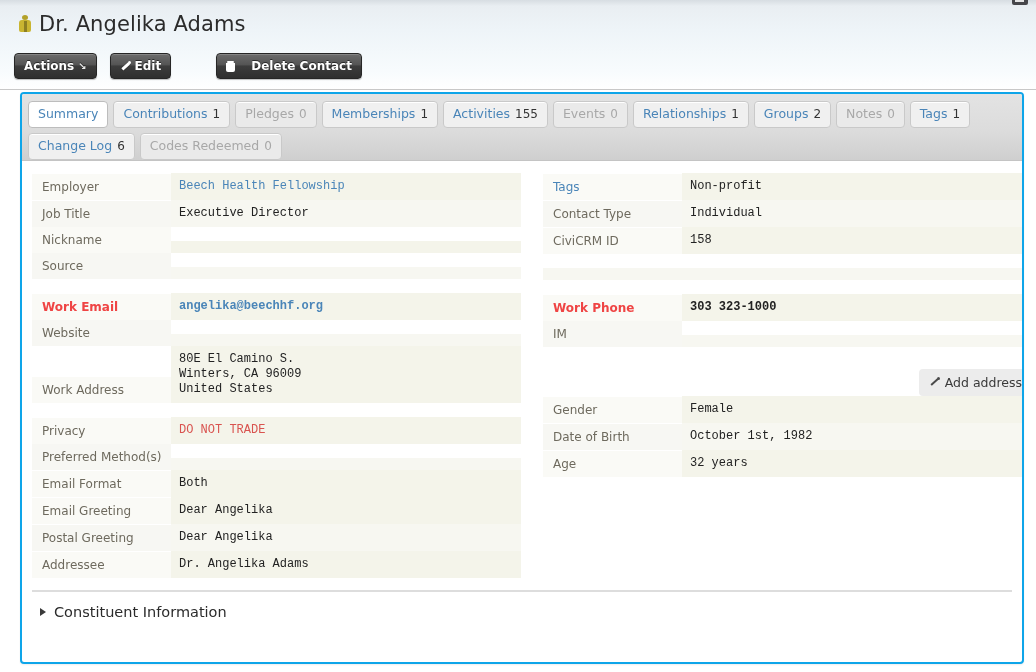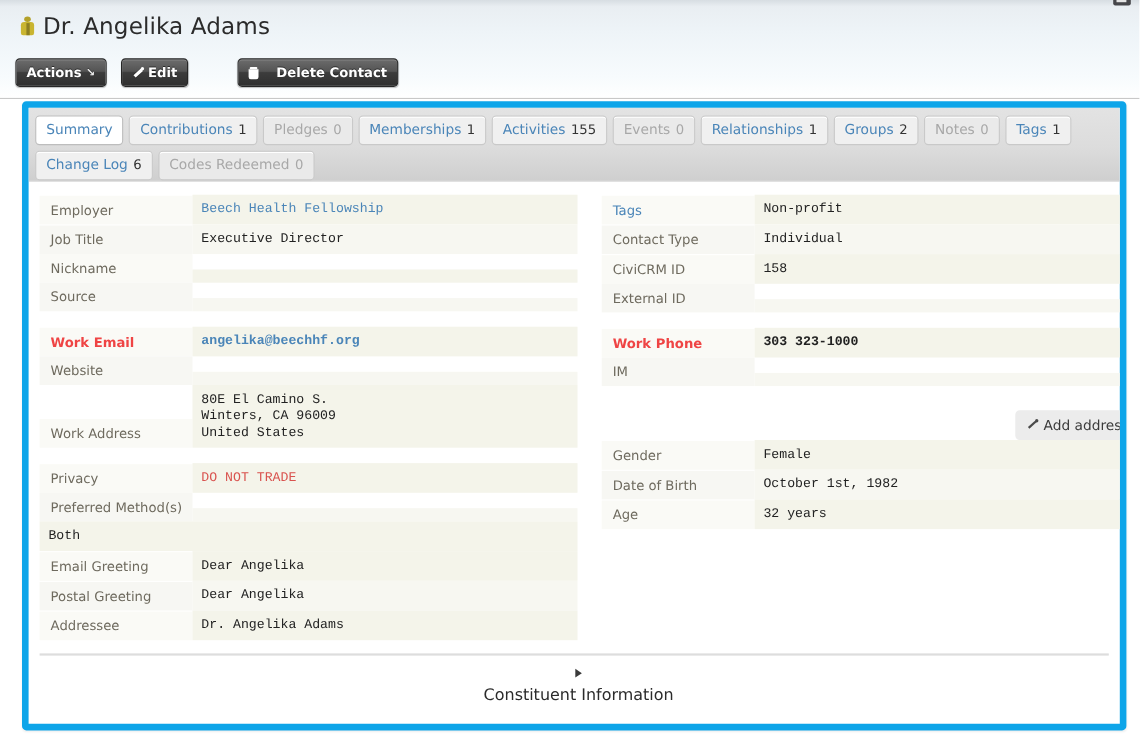--- a/index.html
+++ b/index.html
@@ -157,21 +157,21 @@
     border-radius: 1px;
   }
 
   
   .panel {
     position: absolute;
     left: 20px; top: 92px;
     width: 1004px;
     height: 572px;
     box-sizing: border-box;
-    border: 6px solid #0ea5e9;
+    border: 2px solid #0ea5e9;
     border-radius: 4px;
     background: #ffffff;
     box-shadow: 0 1px 2px rgba(0,0,0,0.07);
     overflow: hidden;
   }
   .tab-strip {
     background: linear-gradient(to bottom, #e3e3e3 0%, #dcdcdc 55%, #cfcfcf 100%);
     border-bottom: 1px solid #c4c4c4;
     padding: 7px 6px 0 6px;
     box-sizing: border-box;
@@ -315,21 +315,20 @@
     margin: 12px 0 0 0;
   }
   .collapsible {
     display: flex;
     align-items: center;
     gap: 8px;
     padding: 12px 0 0 8px;
     font-size: 14.5px;
     color: #2b2b2b;
     cursor: pointer;
-    flex-direction: column;
   }
   .tri-right {
     width: 0; height: 0;
     border-left: 6px solid #3a3a3a;
     border-top: 4.5px solid transparent;
     border-bottom: 4.5px solid transparent;
   }
 </style>
 </head>
 <body>
@@ -458,20 +457,21 @@
         <div class="block" id="left-block3">
             <div class="frow">
               <div class="flabel">Privacy</div>
               <div class="fvalue privacy">DO NOT TRADE</div>
             </div>
             <div class="frow alt">
               <div class="flabel">Preferred Method(s)</div>
               <div class="fvalue"></div>
             </div>
             <div class="frow">
+              <div class="flabel">Email Format</div>
               <div class="fvalue">Both</div>
             </div>
             <div class="frow">
               <div class="flabel">Email Greeting</div>
               <div class="fvalue">Dear Angelika</div>
             </div>
             <div class="frow alt">
               <div class="flabel">Postal Greeting</div>
               <div class="fvalue">Dear Angelika</div>
             </div>
@@ -490,21 +490,20 @@
             </div>
             <div class="frow alt">
               <div class="flabel">Contact Type</div>
               <div class="fvalue">Individual</div>
             </div>
             <div class="frow">
               <div class="flabel">CiviCRM ID</div>
               <div class="fvalue">158</div>
             </div>
             <div class="frow alt">
-              <div class="flabel">External ID</div>
               <div class="fvalue"></div>
             </div>
           </div>
         <div class="block" id="right-block2">
             <div class="frow">
               <div class="flabel bold">Work Phone</div>
               <div class="fvalue bold">303 323-1000</div>
             </div>
             <div class="frow alt">
               <div class="flabel">IM</div>

